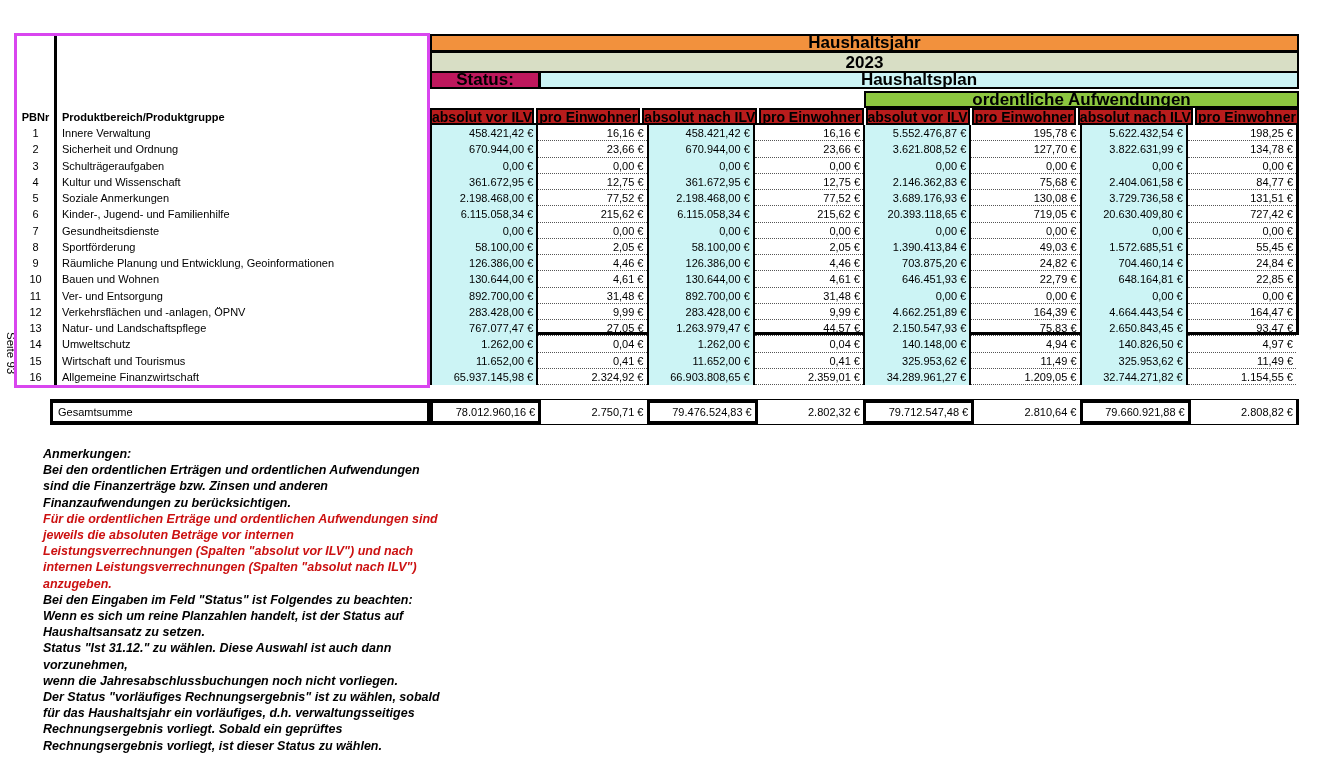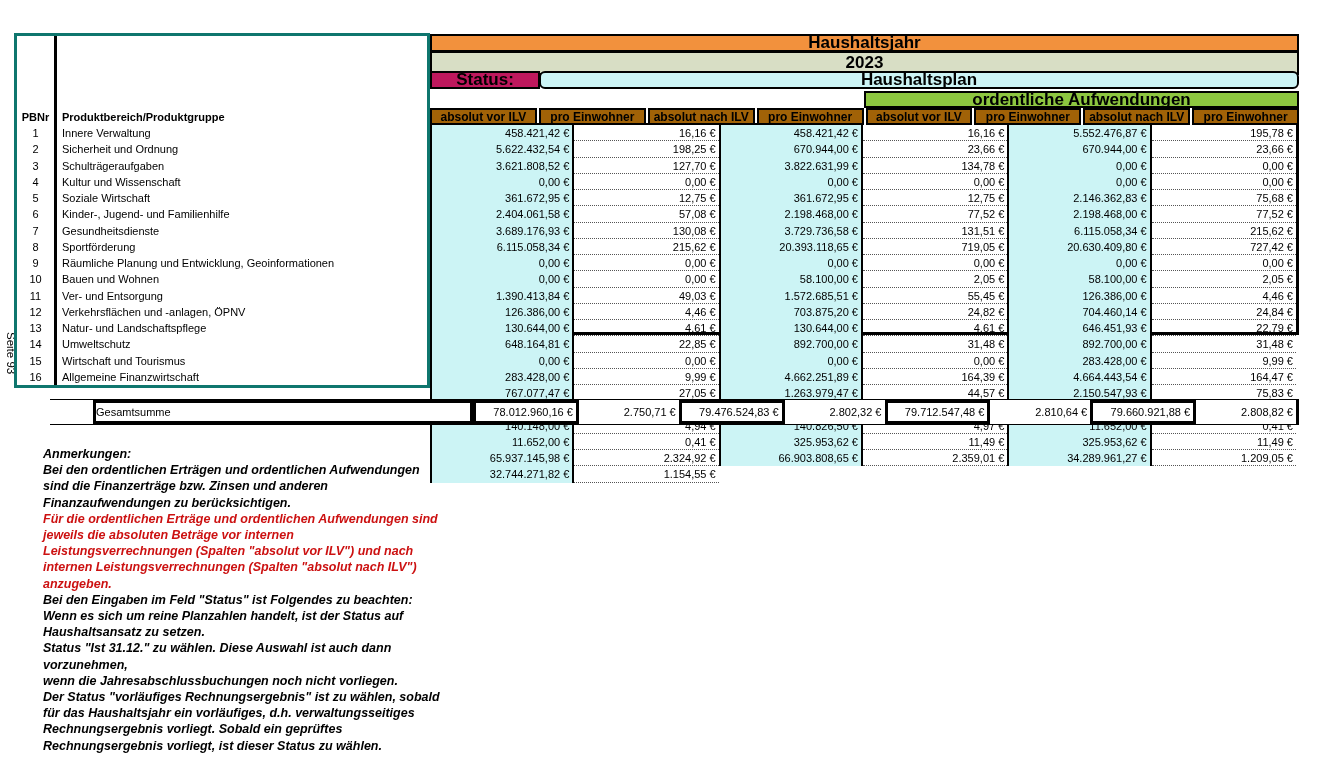--- a/index.html
+++ b/index.html
@@ -10,60 +10,60 @@
   html,body{width:1338px; height:777px; background:#fff; overflow:hidden;
     font-family:"Liberation Sans", sans-serif; color:#000;}
   .page{position:absolute; inset:0;}
 
   
   .side-label{position:absolute; left:17px; top:332px; transform:rotate(90deg);
     transform-origin:0 0; font-size:11.5px; white-space:nowrap;}
 
   
   .left-block{position:absolute; left:14px; top:33px; width:416px; height:355px;
-    border:3px solid #0f766e; background:#fff;}
+    border:3px solid #d946ef; background:#fff;}
   .lb-divider{position:absolute; left:37px; top:0; bottom:0; width:3px; background:#000;}
   .lb-header{position:absolute; top:73px; left:0; right:0; height:16px; display:flex;
     font-weight:bold; font-size:11px; line-height:16px;}
   .lb-h-nr{width:37px; text-align:center; flex:none;}
   .lb-h-name{margin-left:8px;}
   .left-rows{position:absolute; top:89px; left:0; right:0;}
   .lrow{display:flex; height:16.25px; line-height:16.25px; font-size:11px;}
   .lnr{width:37px; text-align:center; flex:none;}
   .lname{margin-left:8px; white-space:nowrap;}
 
   
   .band{position:absolute; border:2px solid #000; font-weight:bold; font-size:17px;
     display:flex; align-items:center; justify-content:center;}
   .band-year{left:430px; top:34px; width:869px; height:18px; background:var(--c-orange);}
   .band-2023{left:430px; top:51px; width:869px; height:24px; background:var(--c-sage);}
   .cell-status{left:430px; top:71px; width:110px; height:18px; background:#be185d;}
-  .cell-plan{left:539px; top:71px; width:760px; height:18px; background:var(--c-cyan);border-radius:6px;}
+  .cell-plan{left:539px; top:71px; width:760px; height:18px; background:var(--c-cyan);}
   .grp-e{left:430px; top:91px; width:434px; height:17px; background:var(--c-amber);margin-top:32px;}
   .grp-a{left:864px; top:91px; width:435px; height:17px; background:var(--c-green);}
   .subheads{position:absolute; left:430px; top:108px; width:869px; height:17px;
     display:flex; gap:2px;}
-  .shead{flex:1; border:2px solid #000; background:#a16207; font-weight:bold; font-size:12px;
+  .shead{flex:1; border:2px solid #000; background:#b91c1c; font-weight:bold; font-size:14px;
     display:flex; align-items:center; justify-content:center; white-space:nowrap;}
 
   
   .data-grid{position:absolute; left:430px; top:125px; width:869px; height:210px;
-    display:grid; grid-template-columns:repeat(6,1fr); grid-auto-rows:16.25px;
+    display:grid; grid-template-columns:repeat(8,1fr); grid-auto-rows:16.25px;
     border-right:3px solid #000; border-bottom:3px solid #000; background:#fff;}
   .dcell{font-size:11px; line-height:16.25px; text-align:right; padding-right:3px;
     white-space:nowrap; overflow:hidden;}
   .c-abs{background:var(--c-cyan); border-left:2px solid #000; border-right:2px solid #000;}
   .c-pro{border-bottom:1px dotted #555;}
 
   
   .total-strip{position:absolute; left:50px; top:399px; width:1249px; height:26px;
     display:flex; border-top:1px solid #000; border-bottom:1px solid #000;
     border-right:3px solid #000; background:#fff;}
   .tlabel{width:380px; flex:none; border:3px solid #000; display:flex; align-items:center;
-    font-size:11px;margin-left:43px;}
+    padding-left:5px; font-size:11px;}
   .tcell{flex:1; font-size:11px; display:flex; align-items:center; justify-content:flex-end;
     padding-right:3px; white-space:nowrap;}
   .t-abs{border:3px solid #000;}
 
   
   .notes{position:absolute; left:43px; top:446px; font-size:12.5px; font-weight:bold;
     line-height:16.2px;}
   .note{white-space:nowrap;font-style:italic;}
   .note-red{color:var(--c-red);}
 </style>
@@ -92,21 +92,21 @@
         <div class="lrow">
           <span class="lnr">3</span>
           <span class="lname">Schulträgeraufgaben</span>
         </div>
         <div class="lrow">
           <span class="lnr">4</span>
           <span class="lname">Kultur und Wissenschaft</span>
         </div>
         <div class="lrow">
           <span class="lnr">5</span>
-          <span class="lname">Soziale Wirtschaft</span>
+          <span class="lname">Soziale Anmerkungen</span>
         </div>
         <div class="lrow">
           <span class="lnr">6</span>
           <span class="lname">Kinder-, Jugend- und Familienhilfe</span>
         </div>
         <div class="lrow">
           <span class="lnr">7</span>
           <span class="lname">Gesundheitsdienste</span>
         </div>
         <div class="lrow">
@@ -190,21 +190,21 @@
       <div class="dcell c-pro">0,00 €</div>
       <div class="dcell c-abs">0,00 €</div>
       <div class="dcell c-pro">0,00 €</div>
       <div class="dcell c-abs">361.672,95 €</div>
       <div class="dcell c-pro">12,75 €</div>
       <div class="dcell c-abs">361.672,95 €</div>
       <div class="dcell c-pro">12,75 €</div>
       <div class="dcell c-abs">2.146.362,83 €</div>
       <div class="dcell c-pro">75,68 €</div>
       <div class="dcell c-abs">2.404.061,58 €</div>
-      <div class="dcell c-pro">57,08 €</div>
+      <div class="dcell c-pro">84,77 €</div>
       <div class="dcell c-abs">2.198.468,00 €</div>
       <div class="dcell c-pro">77,52 €</div>
       <div class="dcell c-abs">2.198.468,00 €</div>
       <div class="dcell c-pro">77,52 €</div>
       <div class="dcell c-abs">3.689.176,93 €</div>
       <div class="dcell c-pro">130,08 €</div>
       <div class="dcell c-abs">3.729.736,58 €</div>
       <div class="dcell c-pro">131,51 €</div>
       <div class="dcell c-abs">6.115.058,34 €</div>
       <div class="dcell c-pro">215,62 €</div>

